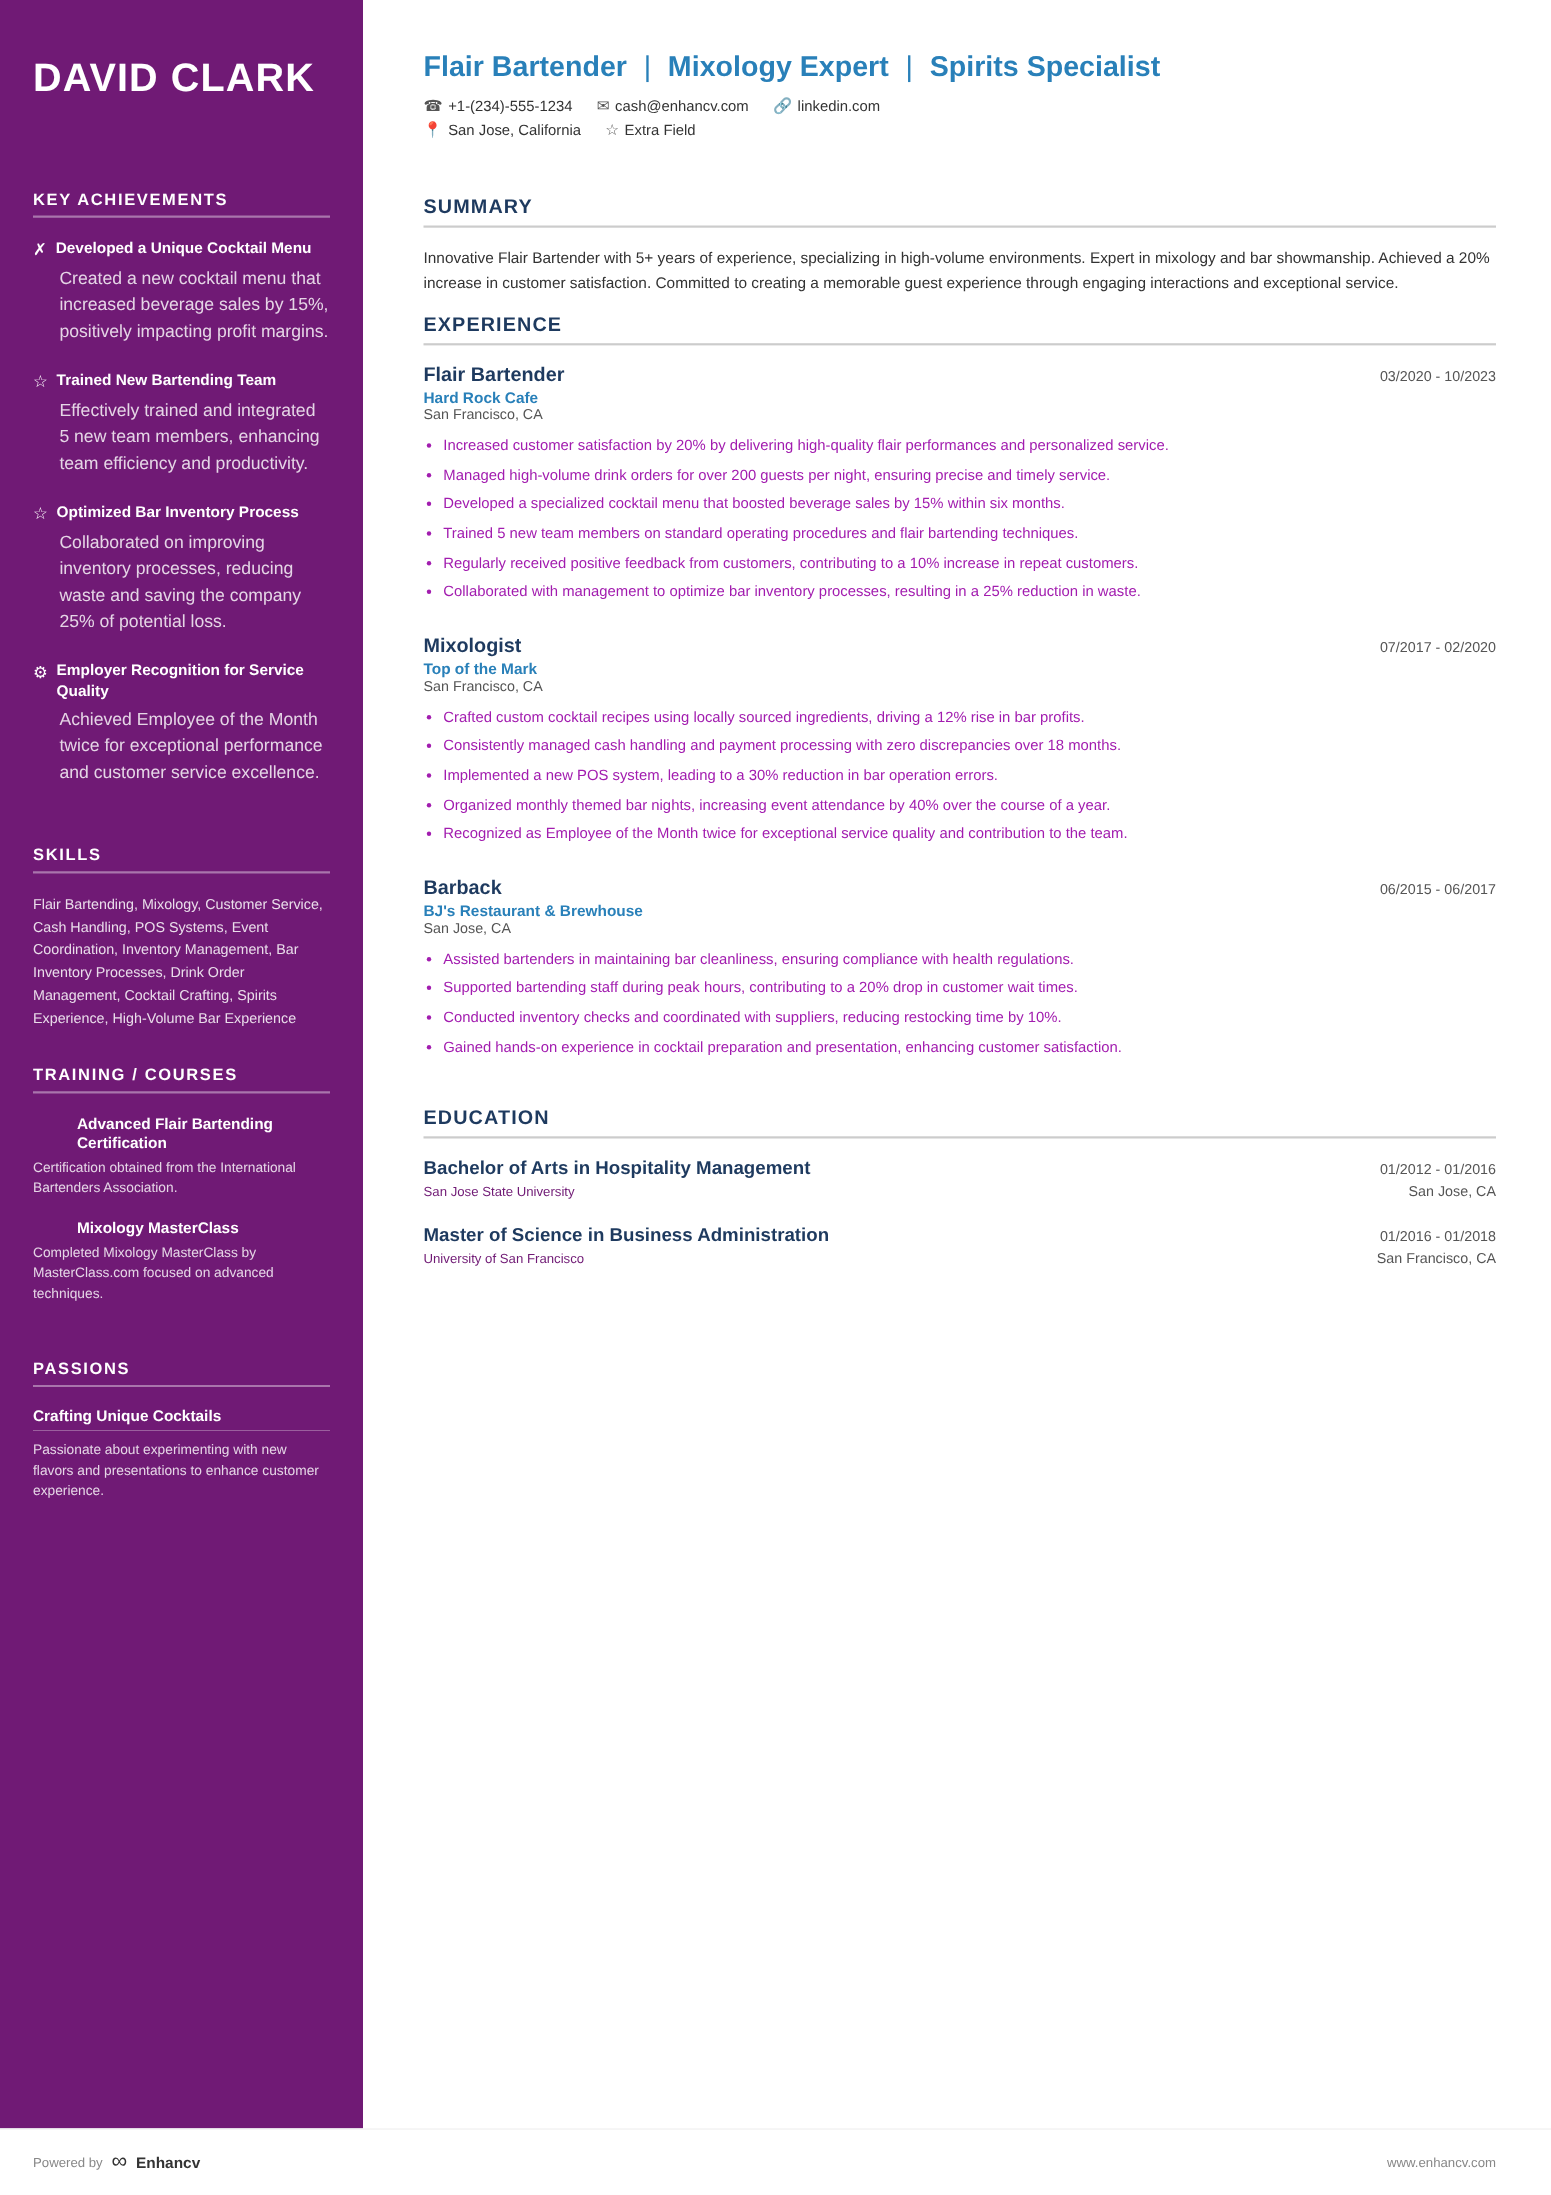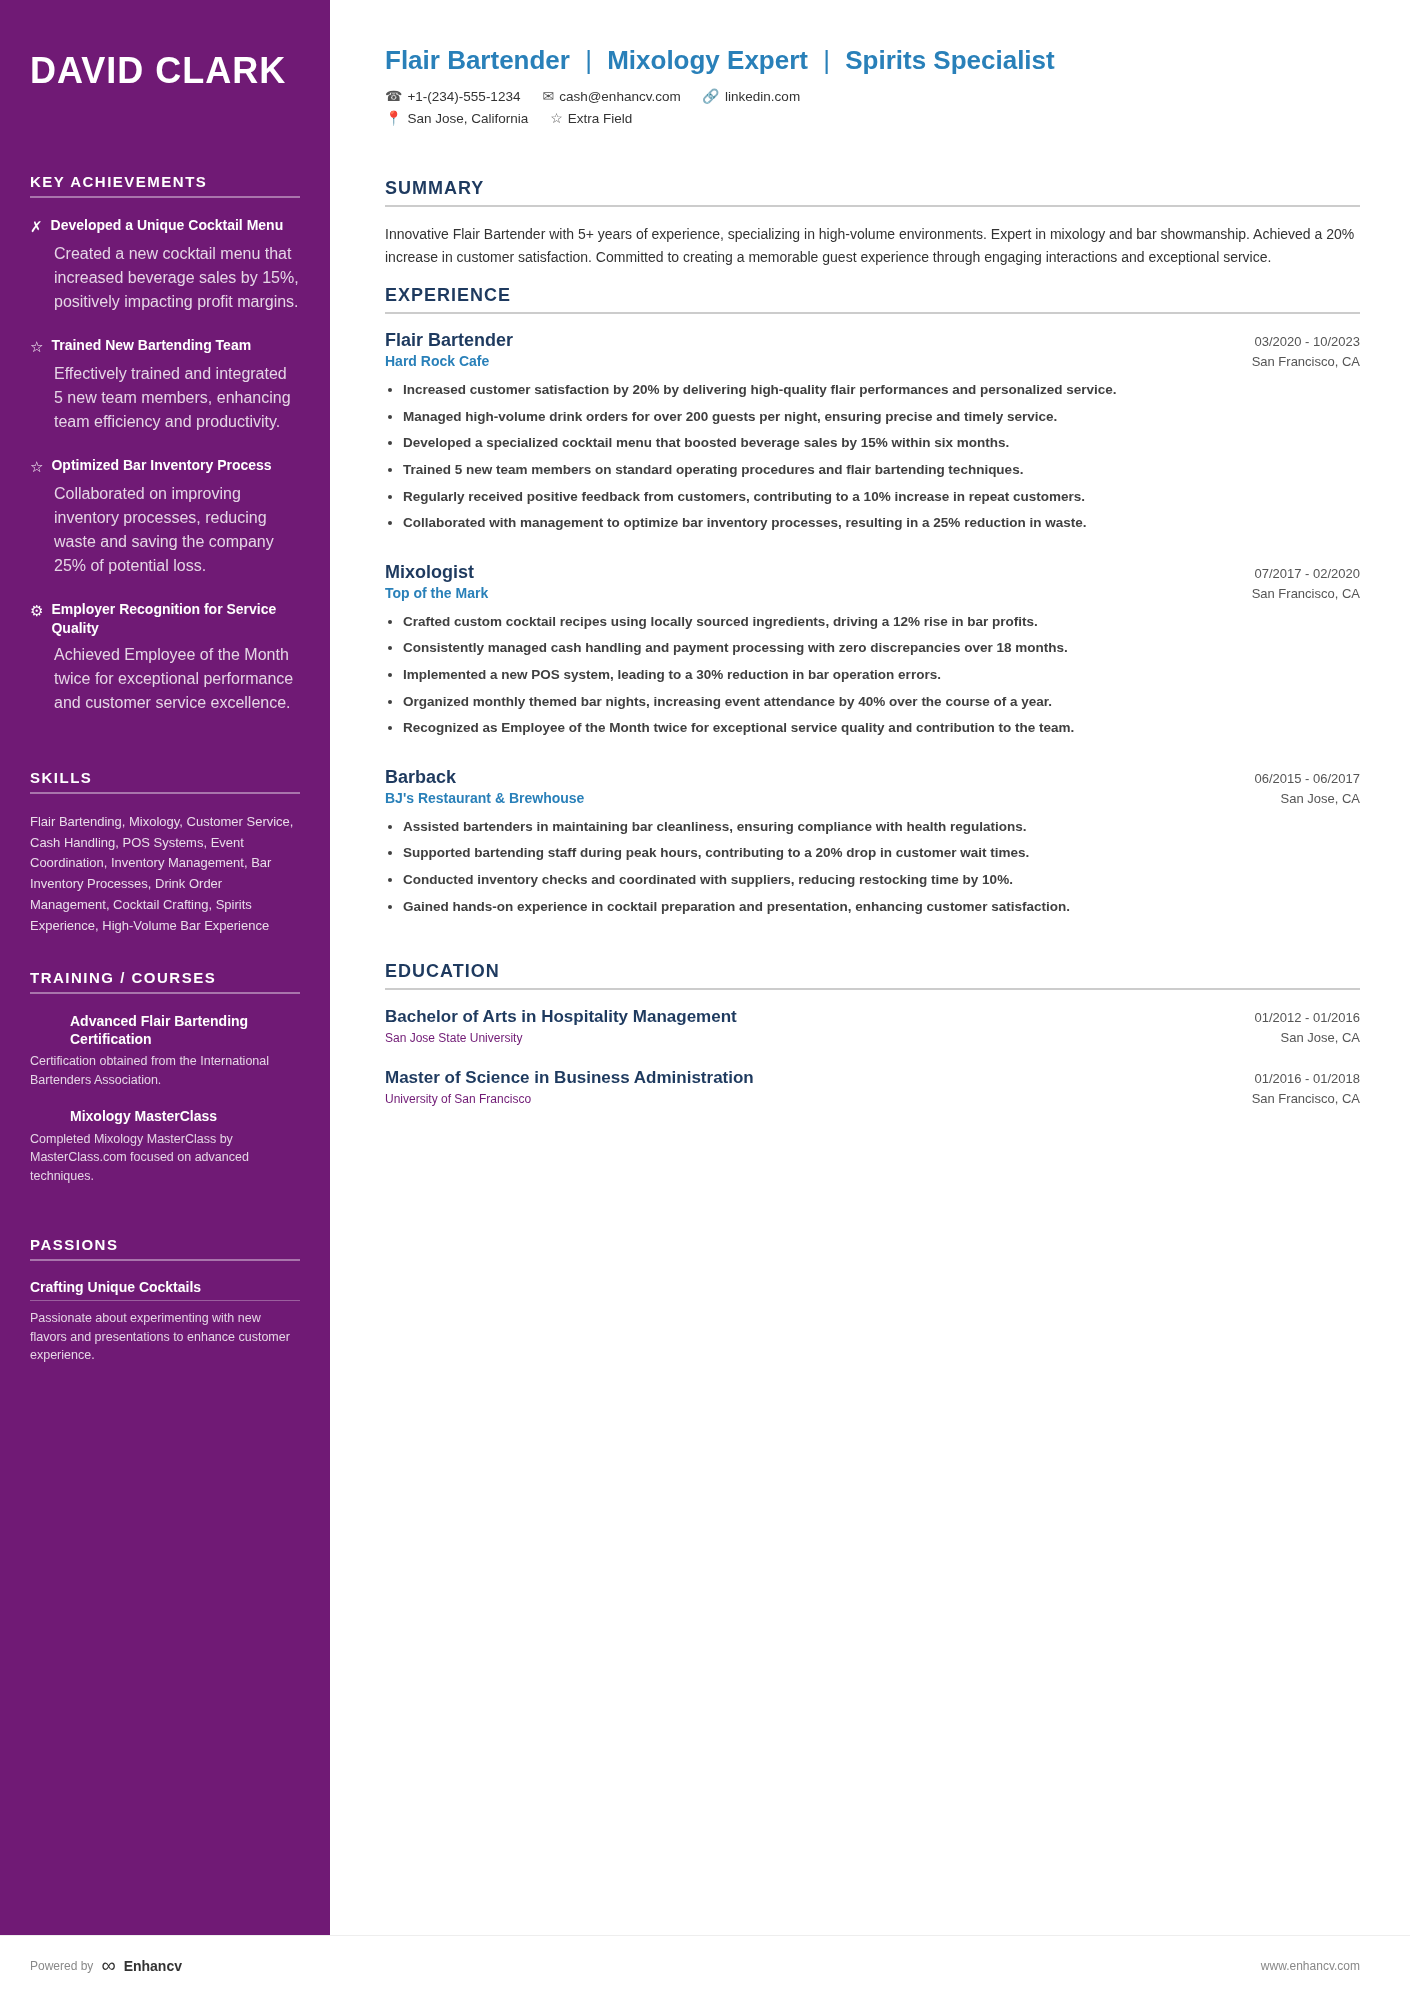--- a/index.html
+++ b/index.html
@@ -189,39 +189,39 @@
     .exp-dates {
       font-size: 13px;
       color: #555;
       white-space: nowrap;
     }
     .exp-company-row {
       display: flex;
       justify-content: space-between;
       align-items: baseline;
       margin-bottom: 10px;
+      flex-direction: column;
     }
     .exp-company {
       font-size: 14px;
       font-weight: 700;
       color: #2980b9;
     }
     .exp-location {
       font-size: 13px;
       color: #555;
     }
     .exp-bullets {
       padding-left: 18px;
     }
     .exp-bullets li {
       font-size: 13.5px;
-      color: #404040;
+      color: #a21caf;
       line-height: 1.6;
       margin-bottom: 5px;
-      font-weight: bold;
     }
     
     .edu-block {
       margin-bottom: 22px;
     }
     .edu-header-row {
       display: flex;
       justify-content: space-between;
       align-items: baseline;
       margin-bottom: 2px;

